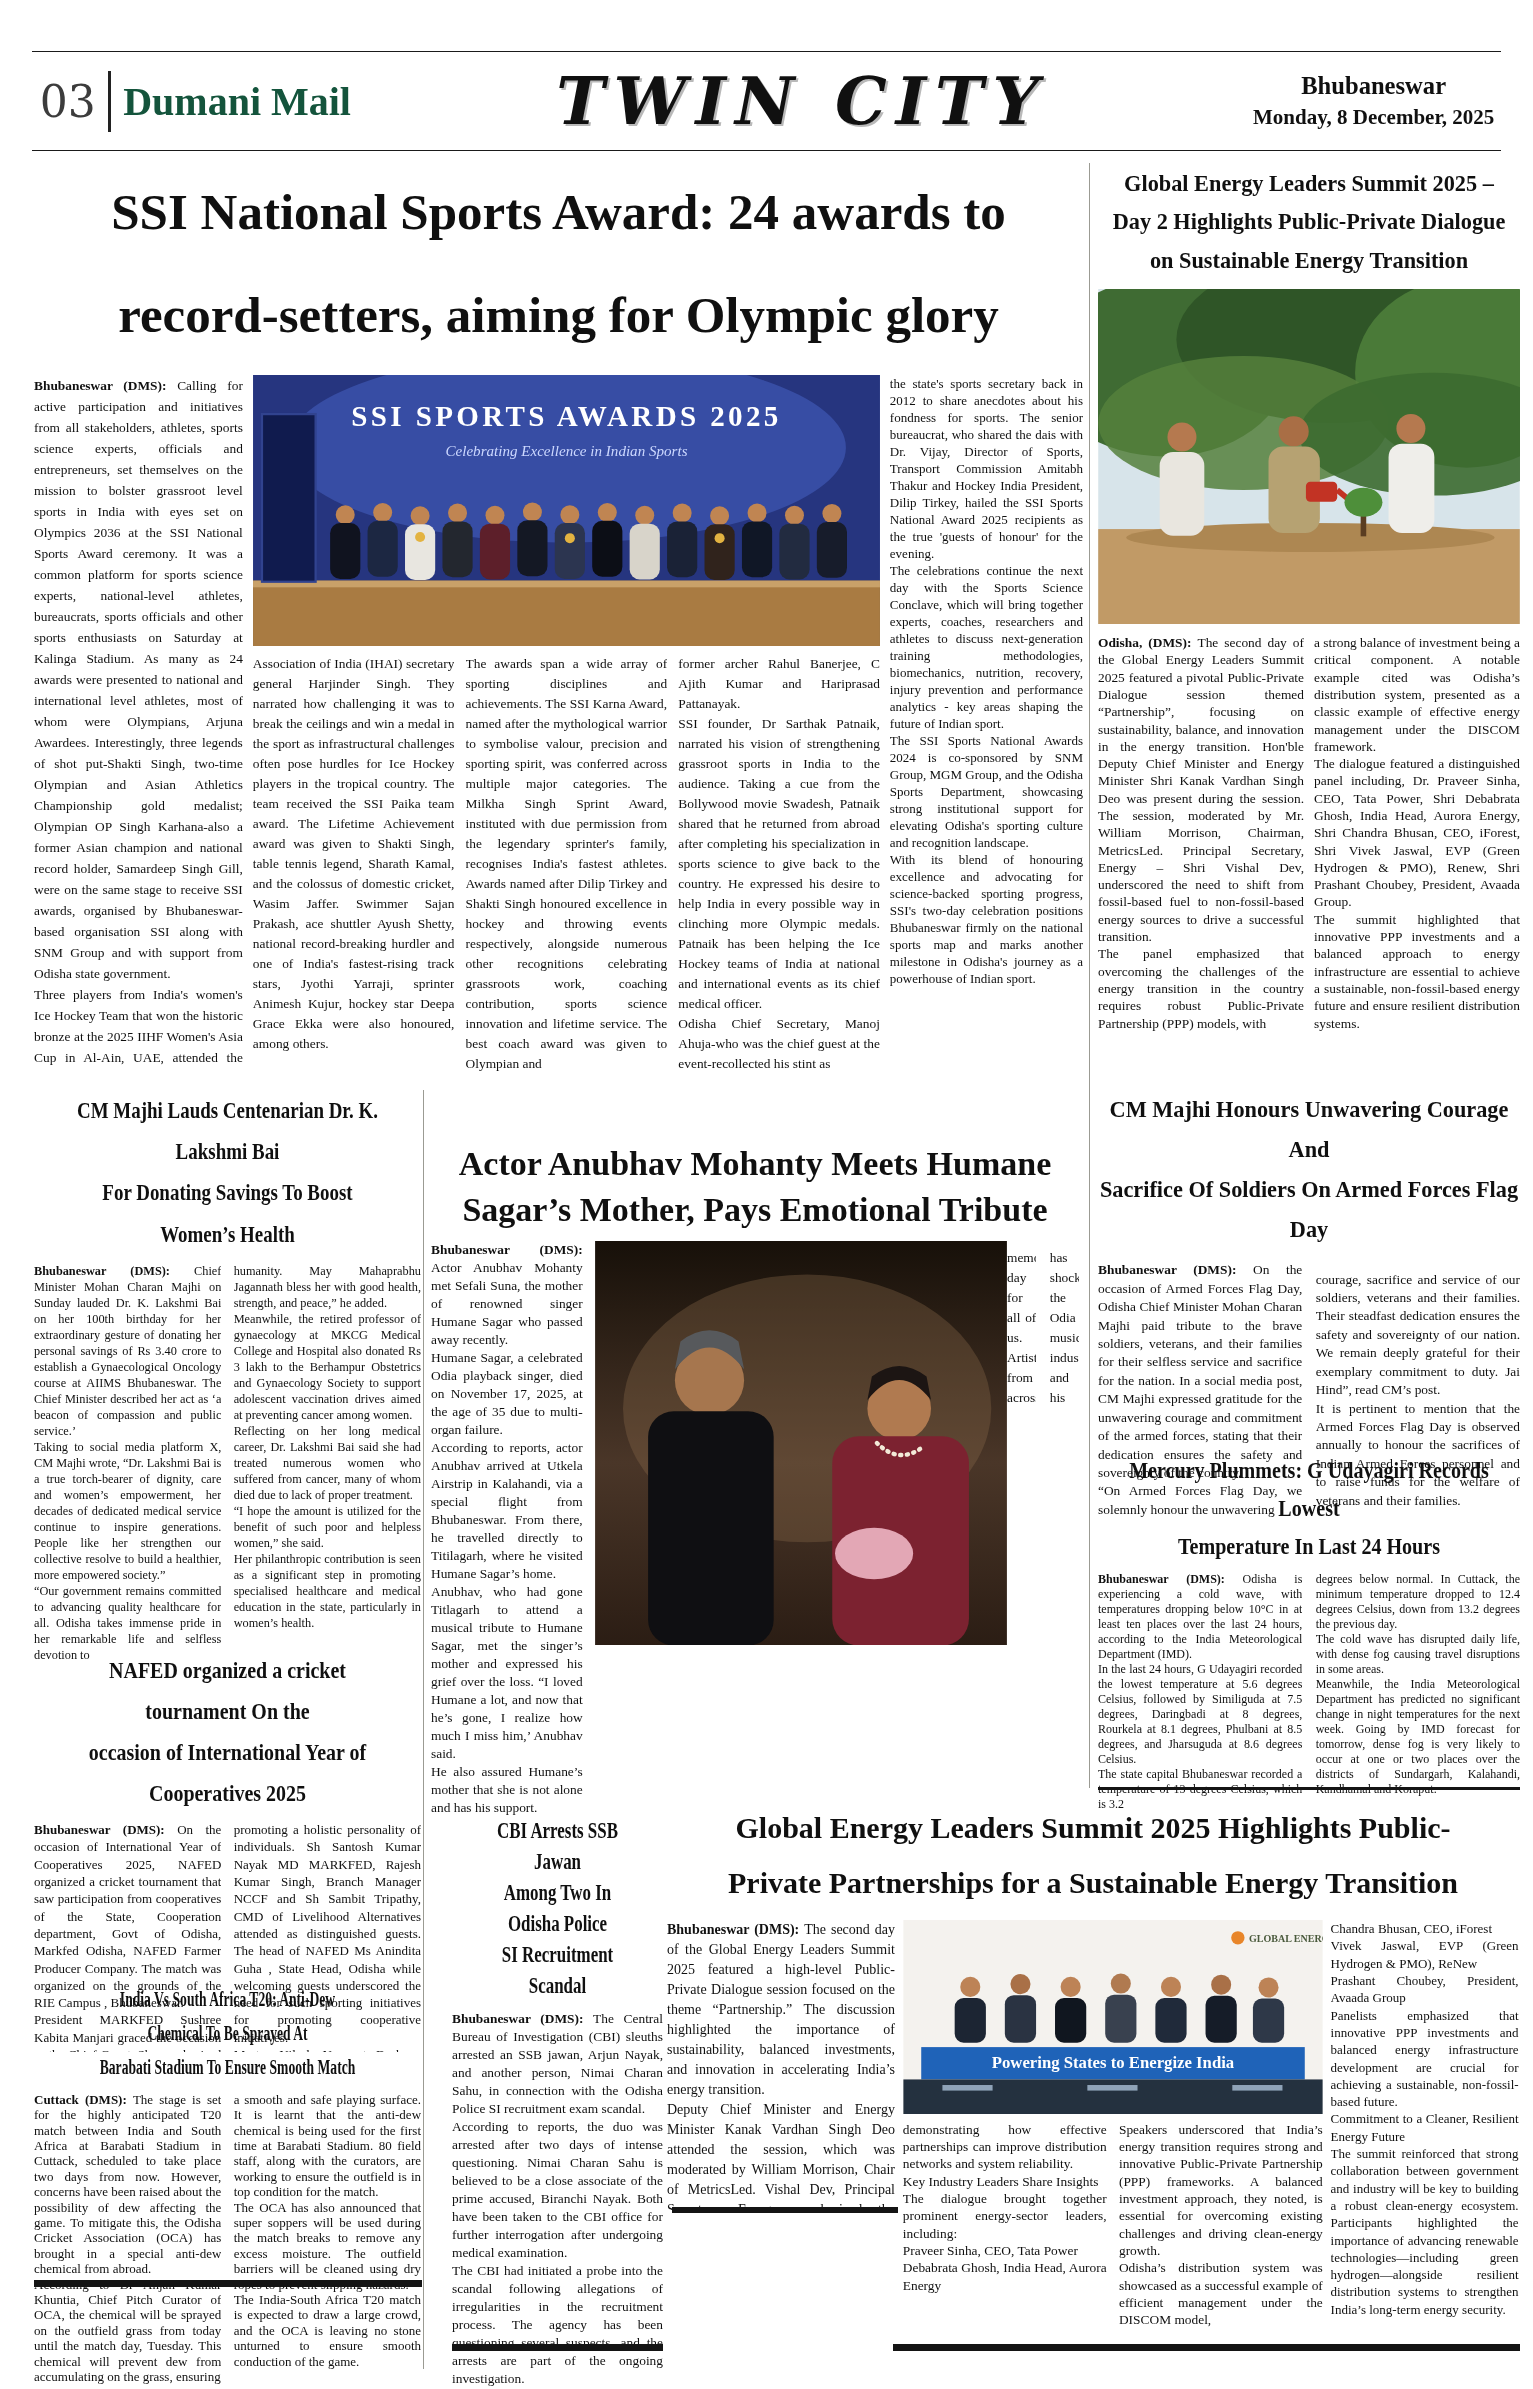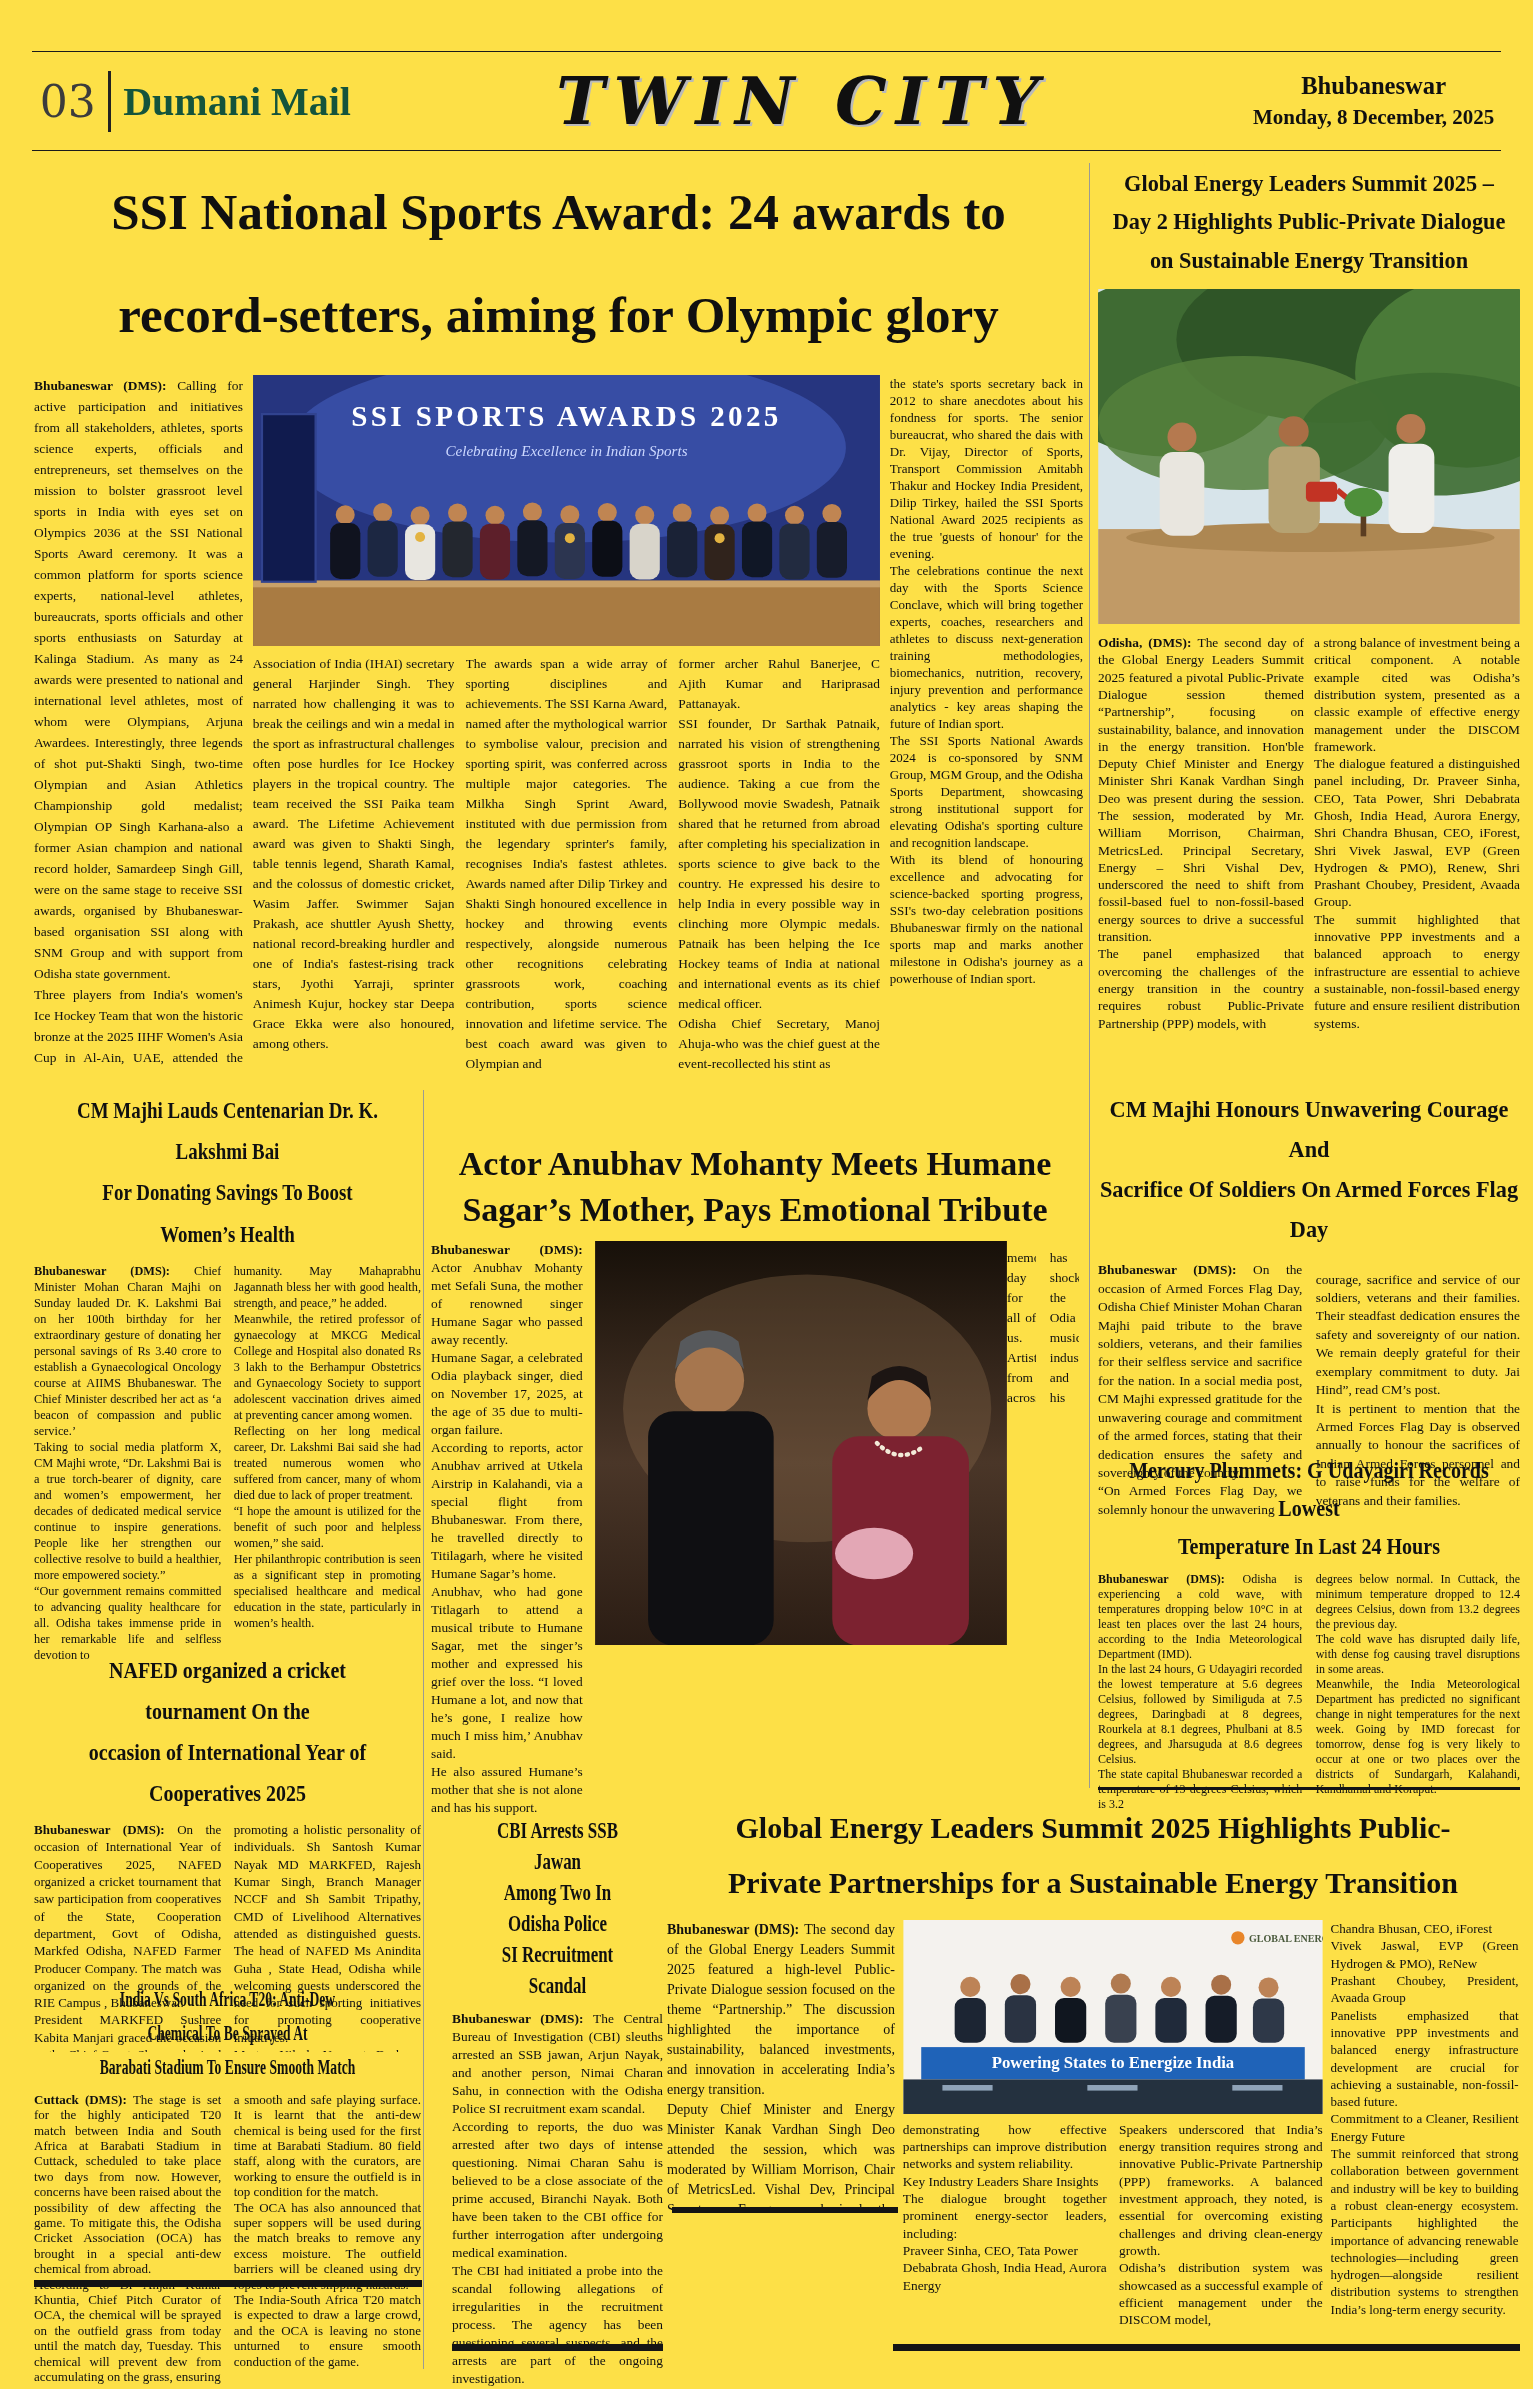--- a/index.html
+++ b/index.html
@@ -1,16 +1,16 @@
 <!DOCTYPE html>
 <html style="font-size:9px"><head>
 <meta charset="utf-8">
 <style>
   html,body{margin:0;padding:0;background:#9a9a9a;}
-  .page{position:relative;width:1533px;height:2389px;background:#fde047;color:#101010;
+  .page{position:relative;width:1533px;height:2389px;background:#ffffff;color:#101010;
         font-family:"Liberation Serif","DejaVu Serif",serif;overflow:hidden;}
   .block{position:absolute;}
   
   .header{left:32px;top:51px;width:1469px;height:98px;display:flex;align-items:center;
           justify-content:space-between;border-top:1.7px solid #1a1a1a;border-bottom:1.7px solid #1a1a1a;}
   .mast-left{display:flex;align-items:center;gap:12.3px;padding-left:7.8px;}
   .pageno{font-size:44px;color:#3c3c3c;font-family:"DejaVu Serif",serif;}
   .mast-divider{width:2.8px;height:61px;background:#222;}
   .mast-name{font-size:40px;font-weight:bold;color:#14543c;}
   .section-title{font-size:65px;font-weight:bold;font-style:italic;letter-spacing:9px;

